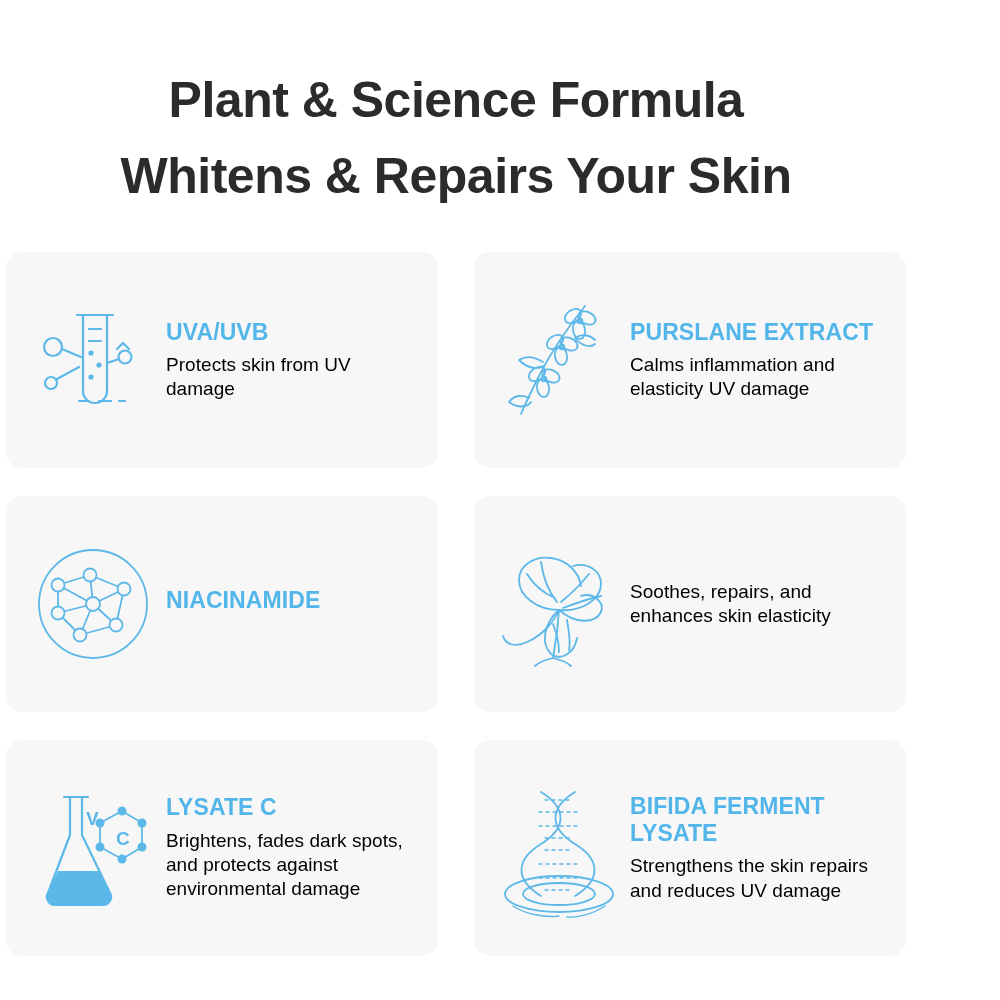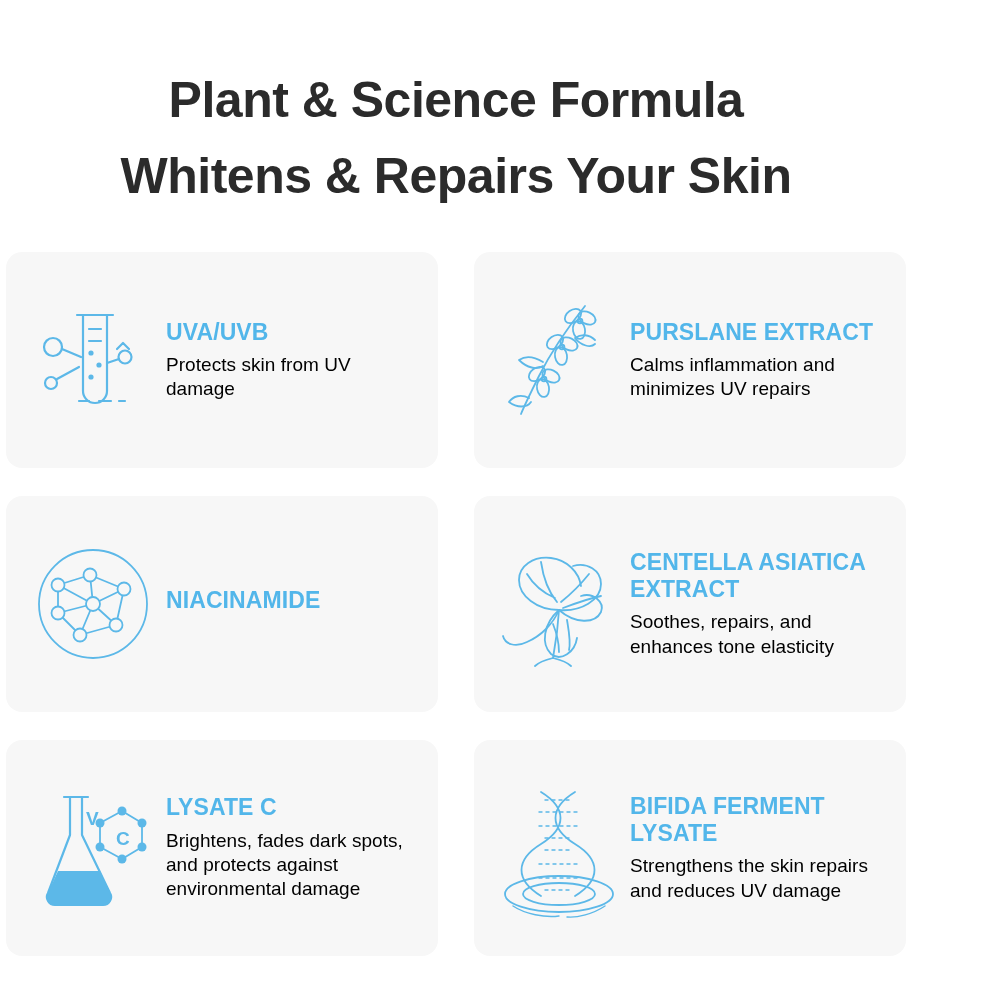--- a/index.html
+++ b/index.html
@@ -144,21 +144,21 @@
             <ellipse cx="44" cy="98" rx="6" ry="9" transform="rotate(-10 44 98)"></ellipse>
             <circle cx="45" cy="89" r="2.4"></circle>
           </g>
           <path d="M44 72 C34 66 26 66 20 70 C28 78 38 80 44 76"></path>
           <path d="M30 108 C22 104 14 106 10 112 C18 118 28 118 32 112"></path>
           <path d="M96 50 C90 44 82 44 76 48 C82 56 92 58 96 54"></path>
         </svg>
       </div>
       <div class="card-text">
         <div class="card-title">PURSLANE EXTRACT</div>
-        <div class="card-desc">Calms inflammation and minimizes UV repairs</div>
+        <div class="card-desc">Calms inflammation and elasticity UV damage</div>
       </div>
     </div>
 
     <div class="card">
       <div class="card-icon">
         <svg width="126" height="126" viewBox="0 0 126 126" fill="none" stroke="#5cb8e8" stroke-width="1.8" stroke-linecap="round" stroke-linejoin="round">
           <circle cx="63" cy="63" r="54"></circle>
           <path d="M28 44 L60 34 L94 48 L86 84 L50 94 L28 72 Z"></path>
           <path d="M60 34 L63 63 M28 44 L63 63 M94 48 L63 63 M86 84 L63 63 M50 94 L63 63 M28 72 L63 63"></path>
           <circle cx="28" cy="44" r="6.5" fill="#f7f7f7"></circle>
@@ -182,22 +182,21 @@
           <path d="M62 70 C84 72 104 60 104 44 C104 30 90 22 76 26"></path>
           <path d="M62 70 C46 84 44 104 54 114 C64 122 78 112 80 98"></path>
           <path d="M62 70 C78 84 98 84 104 72 C108 62 96 52 84 56"></path>
           <path d="M30 34 C36 44 44 52 58 58 M44 22 C46 36 50 50 60 62 M92 34 C84 44 74 54 64 62 M104 56 C94 58 82 62 66 68 M56 84 C60 94 62 104 62 112 M70 80 C72 92 74 102 72 110"></path>
           <path d="M62 70 C56 84 44 96 30 102 C18 108 8 104 6 96"></path>
           <path d="M62 70 L60 92 L56 118"></path>
           <path d="M56 118 C48 120 42 122 38 126 M56 118 C64 120 70 122 74 126"></path>
         </svg>
       </div>
       <div class="card-text">
-        <div class="card-title">CENTELLA ASIATICA EXTRACT</div>
-        <div class="card-desc">Soothes, repairs, and enhances tone elasticity</div>
+        <div class="card-desc">Soothes, repairs, and enhances skin elasticity</div>
       </div>
     </div>
 
     <div class="card">
       <div class="card-icon">
         <svg width="126" height="150" viewBox="0 0 126 150" fill="none" stroke="#5cb8e8" stroke-width="2.2" stroke-linecap="round" stroke-linejoin="round">
           <path d="M34 24 L58 24 M40 24 L40 62 L18 120 a8 8 0 0 0 7 12 L73 132 a8 8 0 0 0 7 -12 L52 62 L52 24"></path>
           <path d="M28 98 L70 98 L80 120 a8 8 0 0 1 -7 12 L25 132 a8 8 0 0 1 -7 -12 Z" fill="#5cb8e8" stroke="none"></path>
           <g stroke-width="1.8">
             <path d="M70 50 L92 38 L112 50 L112 74 L92 86 L70 74 Z"></path>

